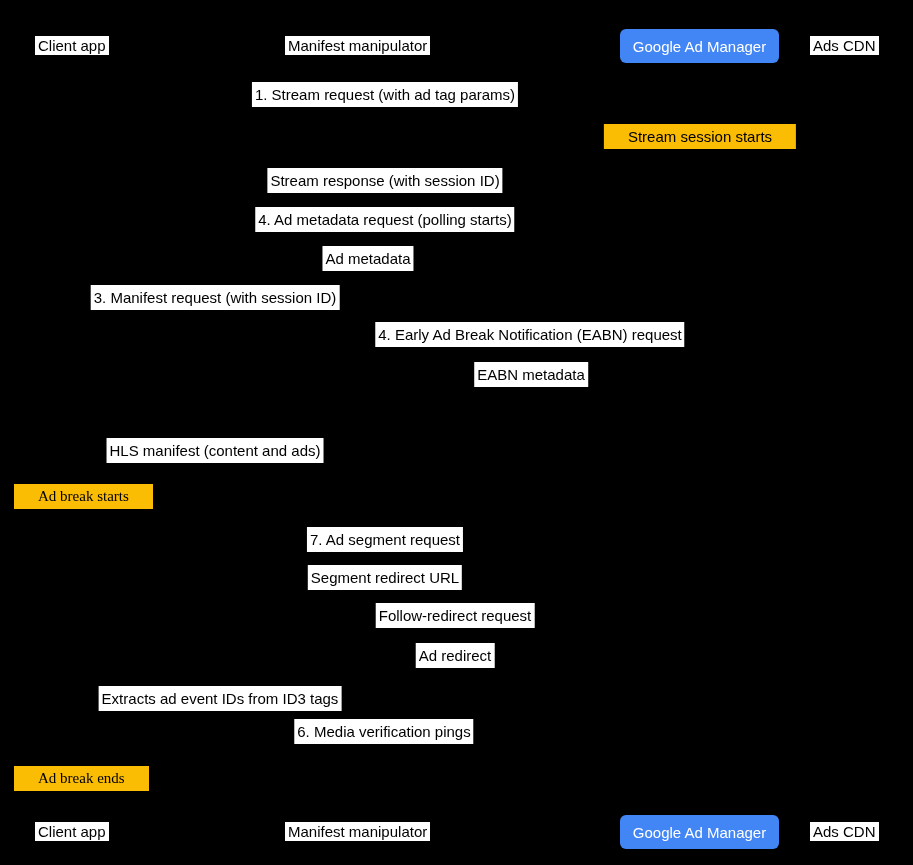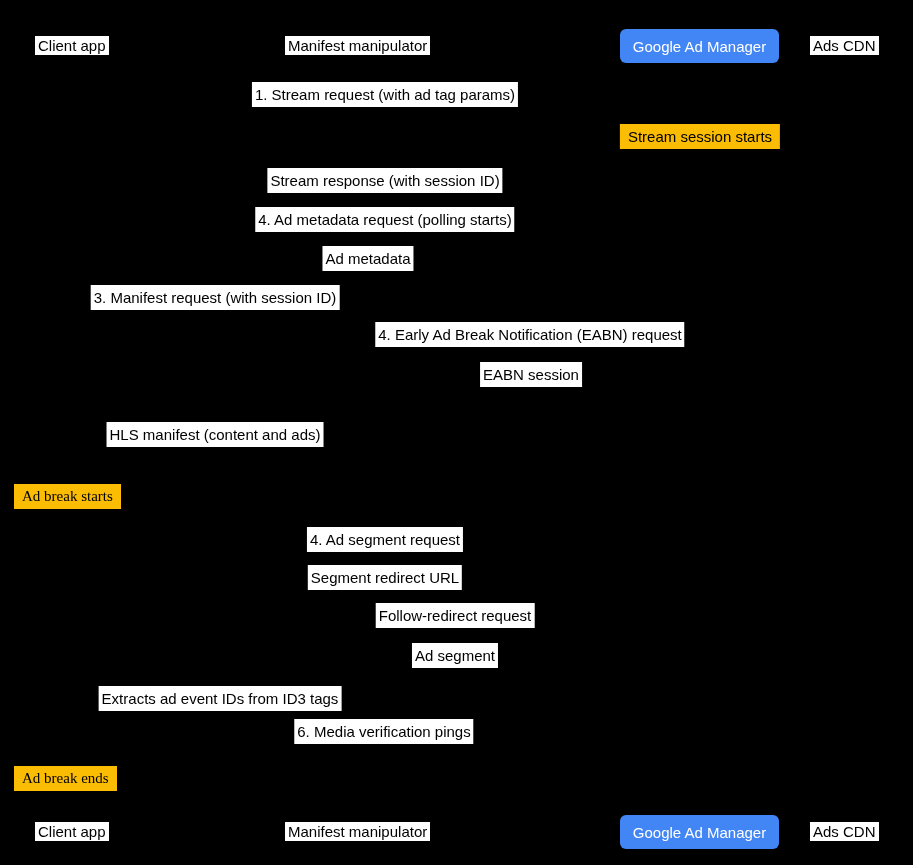--- a/index.html
+++ b/index.html
@@ -32,21 +32,21 @@
     color: var(--label-text);
     font-size: 15px;
     line-height: 19px;
     padding: 3px 3px;
     white-space: nowrap;
   }
   .label.anchor-left { transform: none; font-family: Liberation Serif, serif; }
   .label.note {
     background: var(--note-yellow);
     color: var(--label-text);
-    padding: 3px 8px;
+    padding: 3px 24px;
   }
   .participant {
     position: absolute;
     background: var(--label-background);
     color: var(--label-text);
     font-size: 15px;
     line-height: 19px;
     padding: 0 3px;
     white-space: nowrap;
   }
@@ -80,34 +80,34 @@
   <div class="label" style="left:385px; top:162px">Stream response (with session ID)</div>
 
   <div class="label" style="left:385px; top:201px">4. Ad metadata request (polling starts)</div>
 
   <div class="label" style="left:368px; top:240px">Ad metadata</div>
 
   <div class="label" style="left:215px; top:279px">3. Manifest request (with session ID)</div>
 
   <div class="label" style="left:530px; top:316px">4. Early Ad Break Notification (EABN) request</div>
 
-  <div class="label" style="left:531px; top:356px">EABN session</div>
+  <div class="label" style="left:531px; top:356px">EABN metadata</div>
 
 
-  <div class="label" style="left:215px; top:416px">HLS manifest (content and ads)</div>
+  <div class="label" style="left:215px; top:432px">HLS manifest (content and ads)</div>
 
   <div class="label note anchor-left" style="left:14px; top:478px">Ad break starts</div>
 
-  <div class="label" style="left:385px; top:521px">4. Ad segment request</div>
+  <div class="label" style="left:385px; top:521px">7. Ad segment request</div>
 
   <div class="label" style="left:385px; top:559px">Segment redirect URL</div>
 
   <div class="label" style="left:455px; top:597px">Follow-redirect request</div>
 
-  <div class="label" style="left:455px; top:637px">Ad segment</div>
+  <div class="label" style="left:455px; top:637px">Ad redirect</div>
 
   <div class="label" style="left:220px; top:680px">Extracts ad event IDs from ID3 tags</div>
 
   <div class="label" style="left:384px; top:713px">6. Media verification pings</div>
 
   <div class="label note anchor-left" style="left:14px; top:760px">Ad break ends</div>
 
   <div class="participant" style="left:35px; top:816px">Client app</div>
   <div class="participant" style="left:285px; top:816px">Manifest manipulator</div>
   <div class="participant blue" style="left:620px; top:809px">Google Ad Manager</div>

